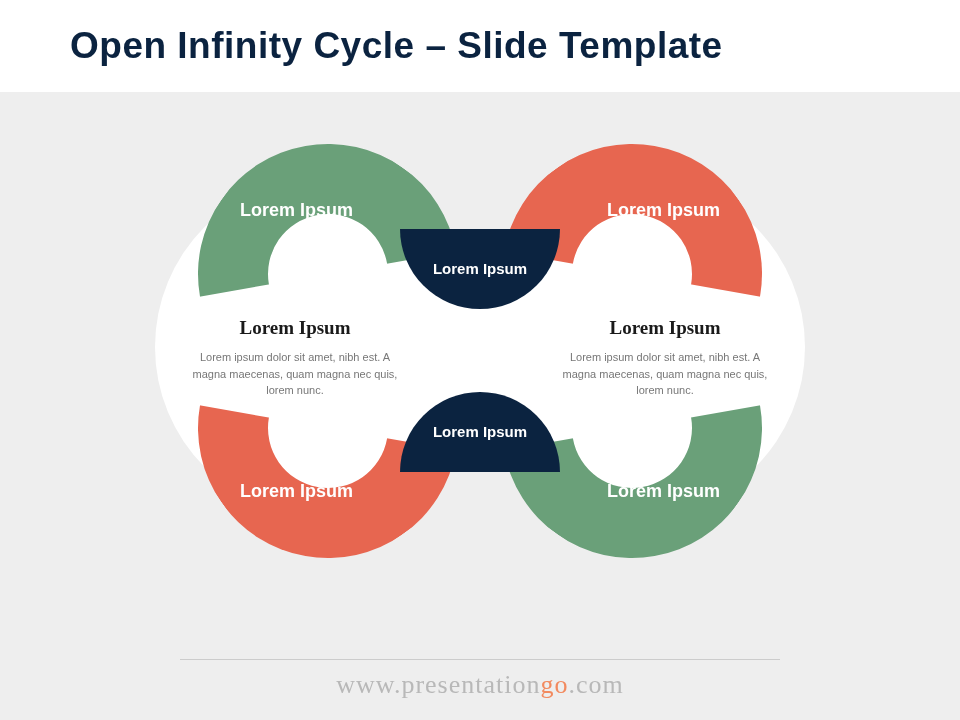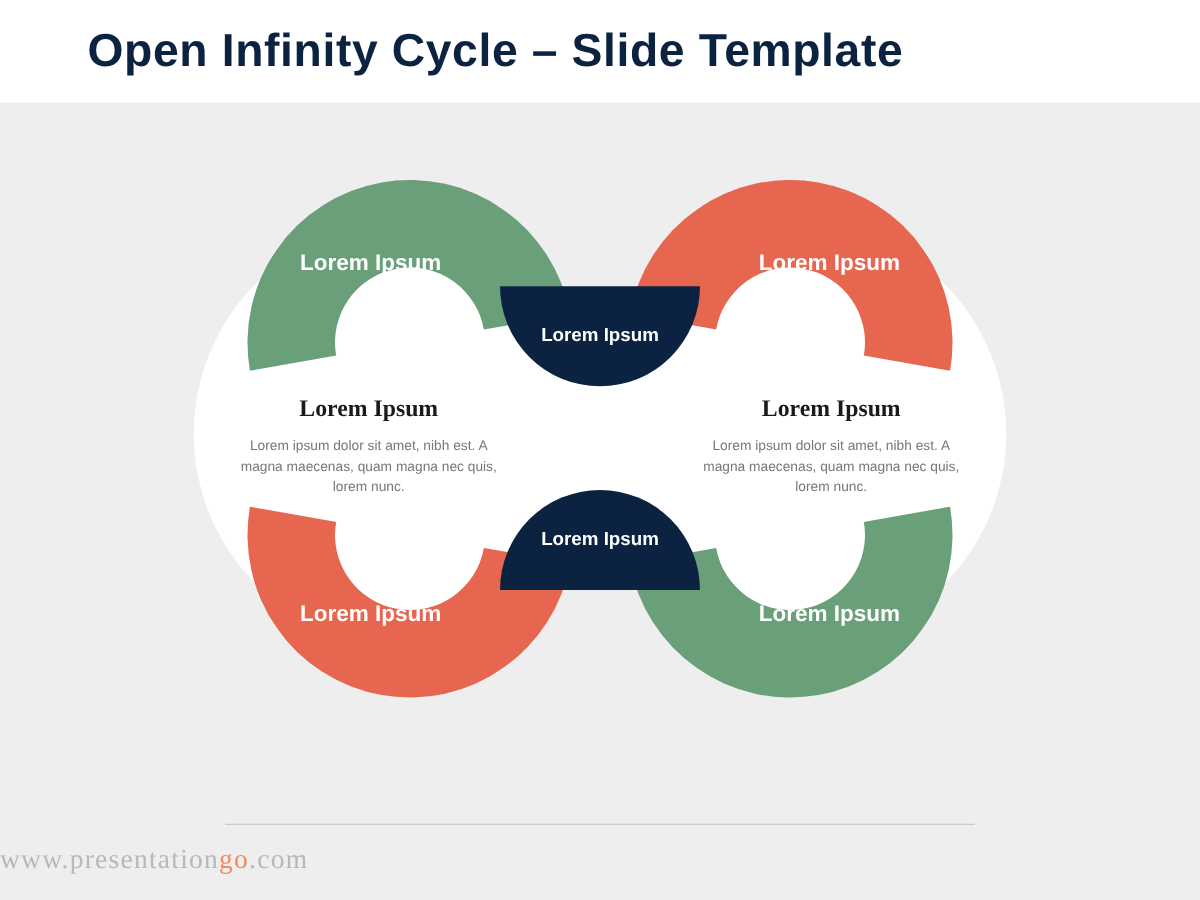--- a/index.html
+++ b/index.html
@@ -1,21 +1,21 @@
 <!DOCTYPE html>
 <html><head>
 <meta charset="utf-8">
 <style>
 *{margin:0;padding:0;box-sizing:border-box}
 body{width:960px;height:720px;background:#eeeeee;font-family:"Segoe UI",Arial,sans-serif;overflow:hidden;position:relative}
 .logo-bg{position:absolute;left:-40px;top:-10px;font-size:90px;font-weight:900;color:#f15a29;letter-spacing:-5px;z-index:0;opacity:.95}
-.header{position:absolute;top:0;left:0;right:0;height:82px;background:#fff;display:flex;align-items:center;padding-left:70px;z-index:1}
+.header{position:absolute;top:0;left:0;right:0;height:92px;background:#fff;display:flex;align-items:center;padding-left:70px;z-index:1}
 .header h1{font-size:37px;font-weight:800;color:#0b2340;letter-spacing:.5px}
 .footer-line{position:absolute;left:180px;right:180px;bottom:60px;height:1px;background:#ccc}
-.footer-text{position:absolute;left:0;right:0;bottom:20px;font-size:22px;color:#b8b8b8;font-family:Georgia,serif;letter-spacing:1px}
+.footer-text{position:absolute;left:0;right:0;bottom:20px;text-align:center;font-size:26px;color:#b8b8b8;font-family:Georgia,serif;letter-spacing:1px}
 .footer-text .accent{color:#f28a5f}
 .stage{position:absolute;left:0;right:0;top:82px;bottom:70px}
 .bigcircle{position:absolute;width:340px;height:340px;border-radius:50%;background:#fff;top:95px}
 .bigcircle.left{left:155px}
 .bigcircle.right{right:155px}
 .arc{position:absolute;width:260px;height:260px;border:70px solid transparent;border-radius:50%}
 .arc.tl{left:198px;top:62px;border-top-color:#6aa079;border-left-color:#6aa079;transform:rotate(35deg)}
 .arc.tr{right:198px;top:62px;border-top-color:#e76650;border-right-color:#e76650;transform:rotate(-35deg)}
 .arc.bl{left:198px;bottom:92px;border-bottom-color:#e76650;border-left-color:#e76650;transform:rotate(-35deg)}
 .arc.br{right:198px;bottom:92px;border-bottom-color:#6aa079;border-right-color:#6aa079;transform:rotate(35deg)}

